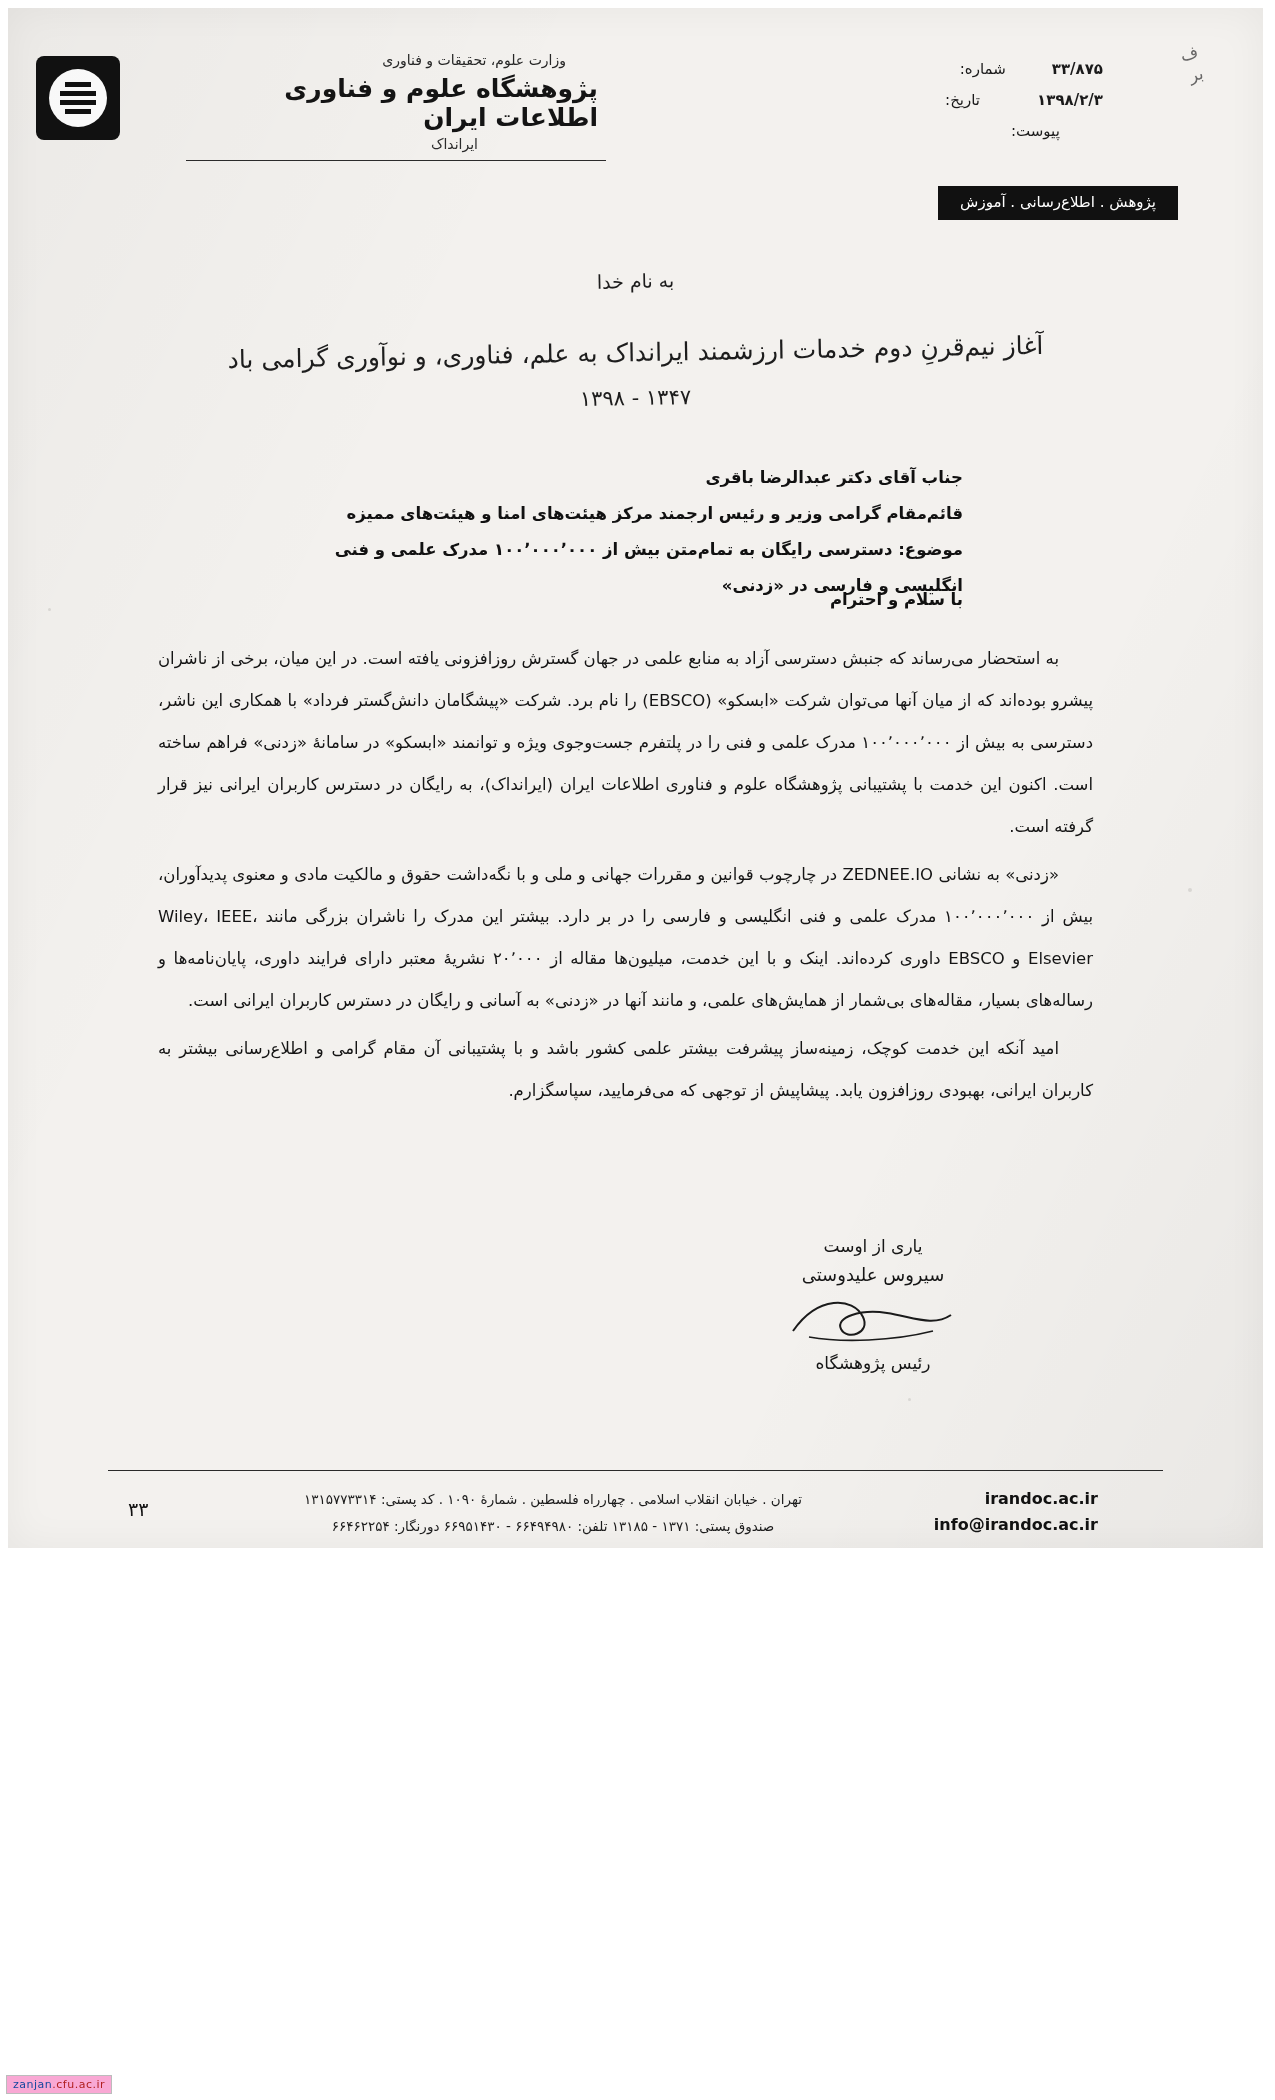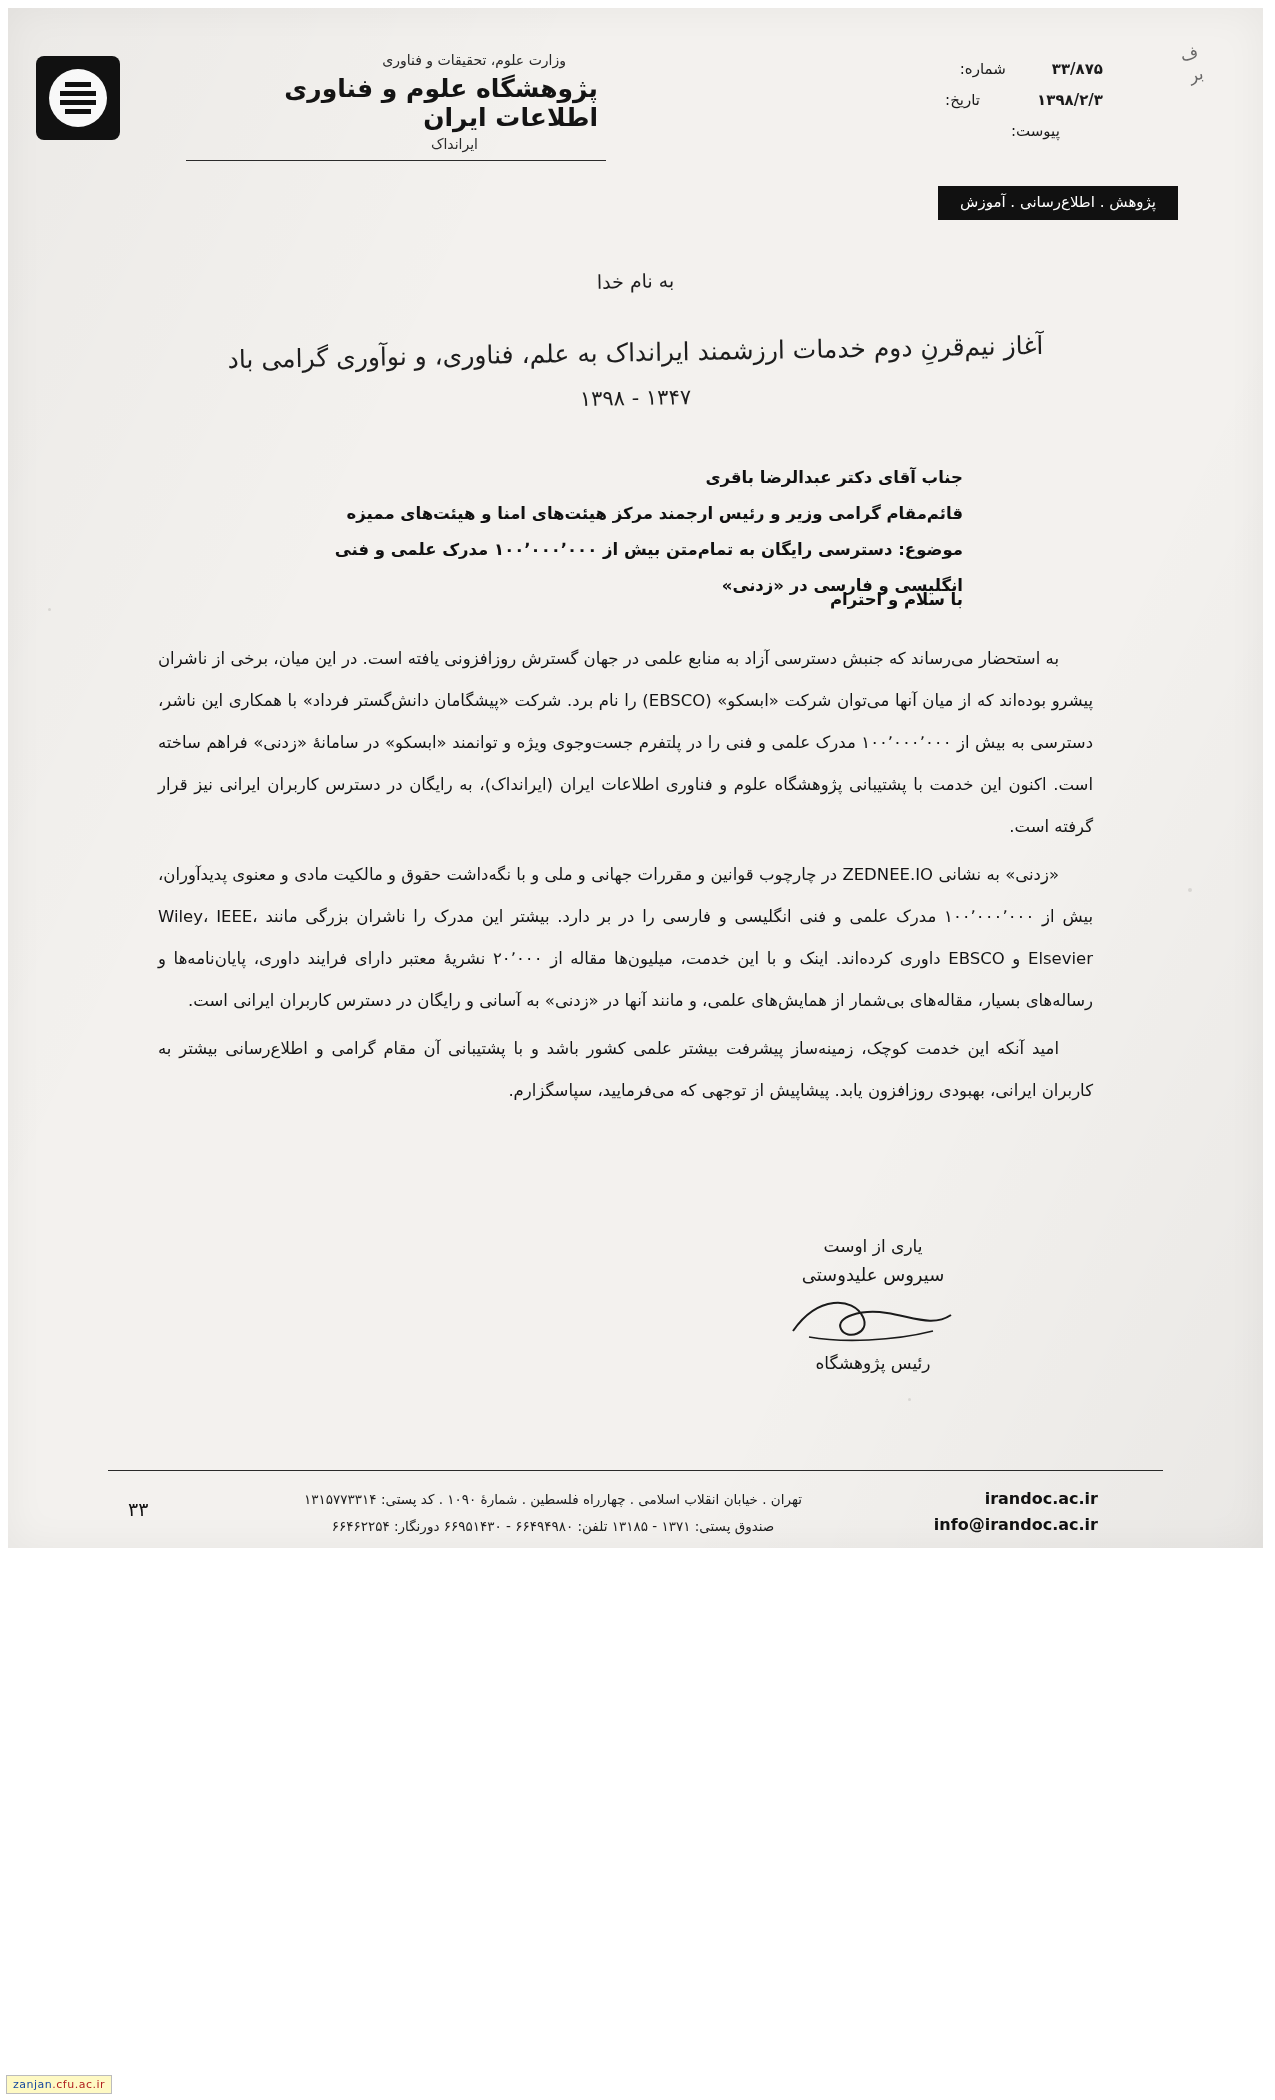--- a/index.html
+++ b/index.html
@@ -277,21 +277,21 @@
     left: 120px;
     font-size: 19px;
     color: #111;
     letter-spacing: 2px;
   }
 
   .watermark {
     position: absolute;
     left: 6px;
     bottom: 6px;
-    background: #fef9c3;
+    background: #f9a8d4;
     border: 1px solid #bcbcbc;
     padding: 2px 6px;
     font-size: 11px;
     color: #b02020;
     letter-spacing: .5px;
     direction: ltr;
   }
   .watermark .b { color: #14479e; }
 
   .speck {

